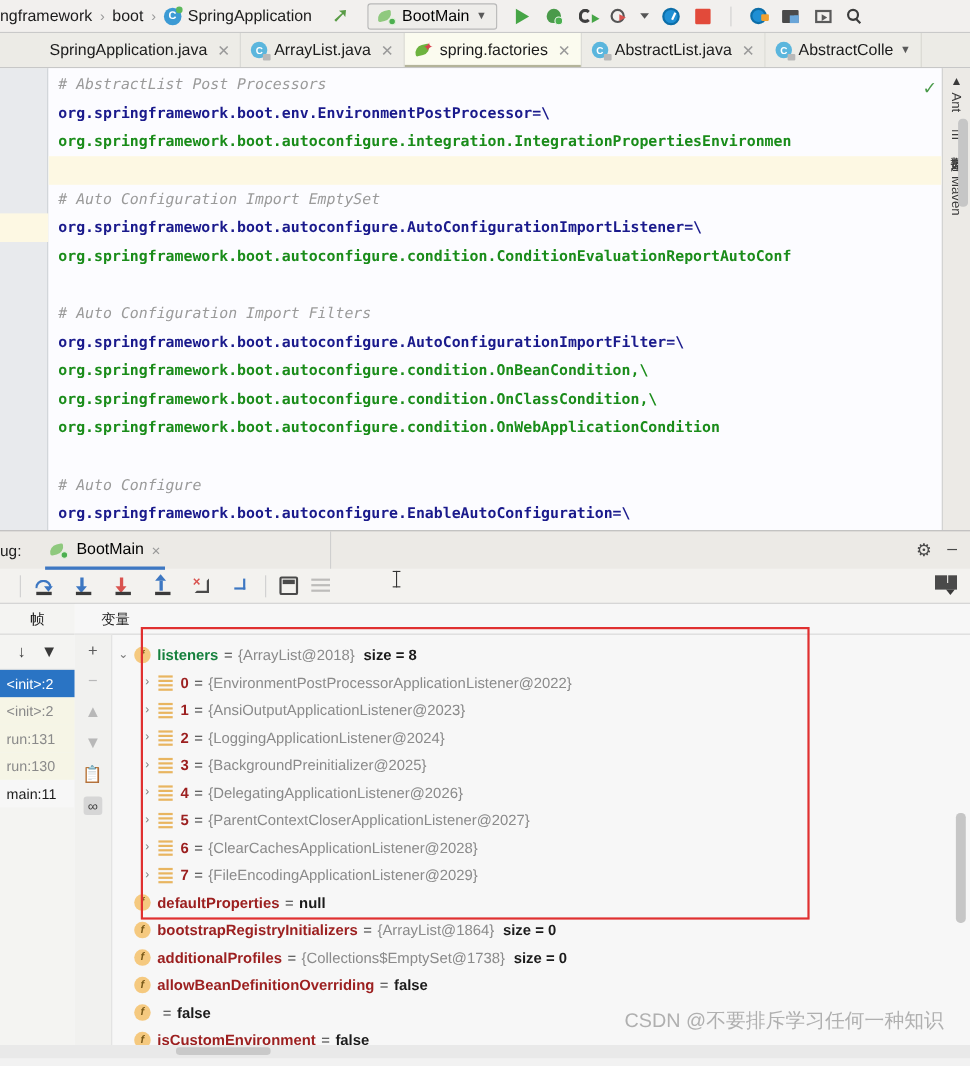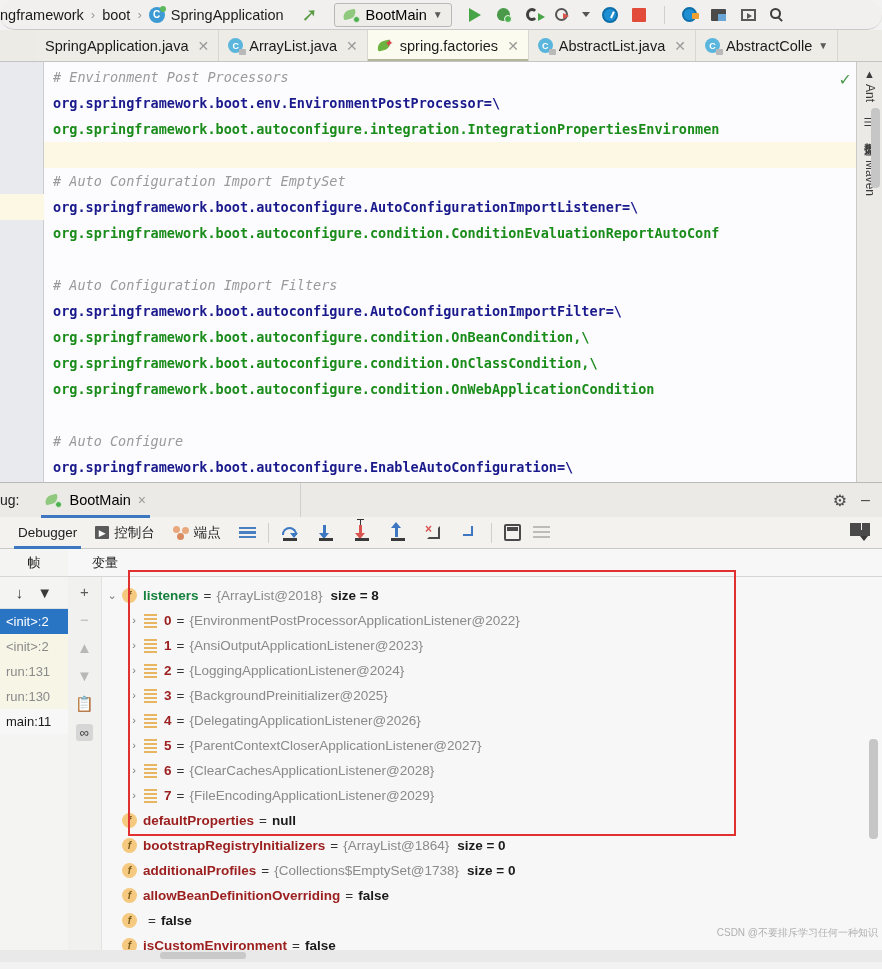--- a/index.html
+++ b/index.html
@@ -12,21 +12,20 @@
     color: #000;
   }
 
   
   .topbar {
     height: 30px; width: 882px;
     background: #f2f0ee;
     display: flex; align-items: center;
     border-bottom: 1px solid #c9c9c9;
     position: relative;
-    border-radius: 15px;
   }
   .crumbs { display: flex; align-items: center; padding-left: 0px; height: 30px; }
   .crumb { font-size: 14.5px; color: #1b1b1b; white-space: nowrap; }
   .crumb-sep { color: #9a9a9a; font-size: 13px; padding: 0 7px; }
   .crumb-icon {
     width: 16px; height: 16px; border-radius: 50%;
     background: #3c9ad4; color: #fff; font-size: 10px; font-weight: bold;
     display: inline-flex; align-items: center; justify-content: center;
     margin-right: 6px; position: relative; top: 0px;
   }
@@ -283,21 +282,21 @@
   .indent0 { padding-left: 0px; }
   .highlight-box {
     position: absolute; left: 128px; top: 570px; width: 608px; height: 266px;
     border: 2px solid #e03030; pointer-events: none; z-index: 5;
   }
   .vscroll-right {
     position: absolute; right: 4px; top: 190px; width: 9px; height: 100px;
     background: #c6c6c6; border-radius: 4px;
   }
   .watermark {
-    position: absolute; right: 4px; bottom: 10px; color: #b0b0b0; font-size: 10px;
+    position: absolute; right: 24px; bottom: 10px; color: #b0b0b0; font-size: 18px;
   }
   .bottom-strip { height: 12px; background: #e9e9e9; width: 882px; position: relative; }
   .bottom-strip .pill { position:absolute; left:160px; top:2px; width:86px; height:7px; background:#c9c9c9; border-radius:3px;}
 </style>
 </head>
 <body>
 
 <div class="topbar">
   <div class="crumbs">
     <span class="crumb">ngframework</span>
@@ -382,21 +381,21 @@
     <span>AbstractColle</span>
     <span class="chev">▼</span>
   </div>
 </div>
 
 <div class="editor-wrap">
   <div class="gutter">
     <div class="gutter-hl"></div>
   </div>
   <div class="code" id="code-lines">
-      <div class="ln cmt"># Environment Post Processors</div>
+      <div class="ln cmt"># AbstractList Post Processors</div>
       <div class="ln key">org.springframework.boot.env.EnvironmentPostProcessor=\</div>
       <div class="ln val">org.springframework.boot.autoconfigure.integration.IntegrationPropertiesEnvironmen</div>
       <div class="ln blank-hl">&nbsp;</div>
       <div class="ln cmt"># Auto Configuration Import EmptySet</div>
       <div class="ln key">org.springframework.boot.autoconfigure.AutoConfigurationImportListener=\</div>
       <div class="ln val">org.springframework.boot.autoconfigure.condition.ConditionEvaluationReportAutoConf</div>
       <div class="ln blank">&nbsp;</div>
       <div class="ln cmt"># Auto Configuration Import Filters</div>
       <div class="ln key">org.springframework.boot.autoconfigure.AutoConfigurationImportFilter=\</div>
       <div class="ln val">org.springframework.boot.autoconfigure.condition.OnBeanCondition,\</div>
@@ -437,42 +436,20 @@
     <span class="x" style="color:#9a9a9a;font-size:14px;">×</span>
   </div>
   <span class="dbg-head-sep"></span>
   <div class="dbg-right">
     <span class="gear">⚙</span>
     <span class="minus">–</span>
   </div>
 </div>
 
 <div class="dbg-toolbar">
-  <div class="dbg-tabs">
-    <span class="dtab active">
-      <span>Debugger</span>
-    </span>
-    <span class="dtab">
-      <span class="console-ico">▶</span>
-      <span>控制台</span>
-    </span>
-    <span class="dtab">
-      <span class="bp-ico">
-          <i></i>
-          <i></i>
-          <i></i>
-        </span>
-      <span>端点</span>
-    </span>
-    <span class="lines-ico">
-        <span></span>
-        <span></span>
-        <span></span>
-      </span>
-  </div>
   <span class="step-sep"></span>
   <div class="steps">
     <span class="s-ico">
         <i class="arc-over"></i>
         <i class="bar-b"></i>
       </span>
     <span class="s-ico">
         <i class="arr-dn"></i>
         <i class="bar-b"></i>
       </span>

